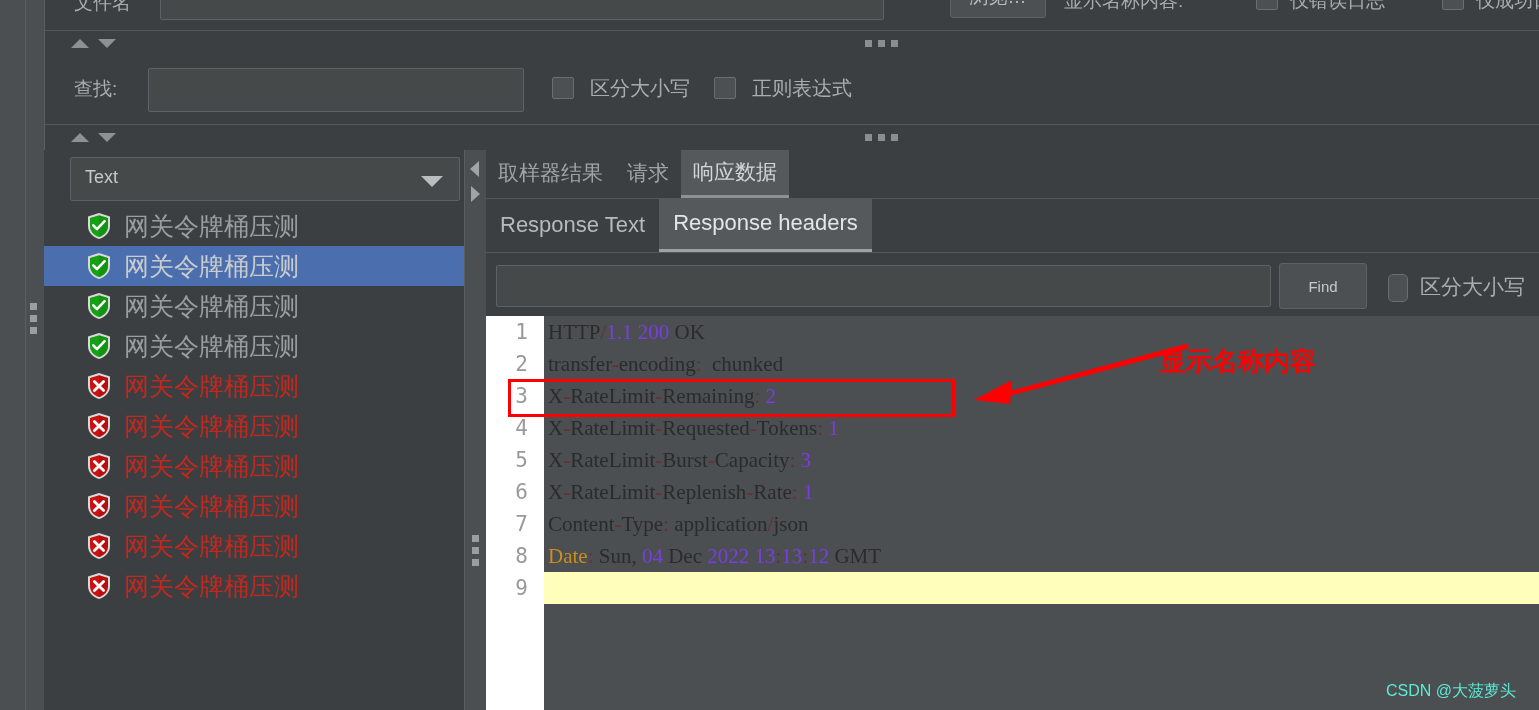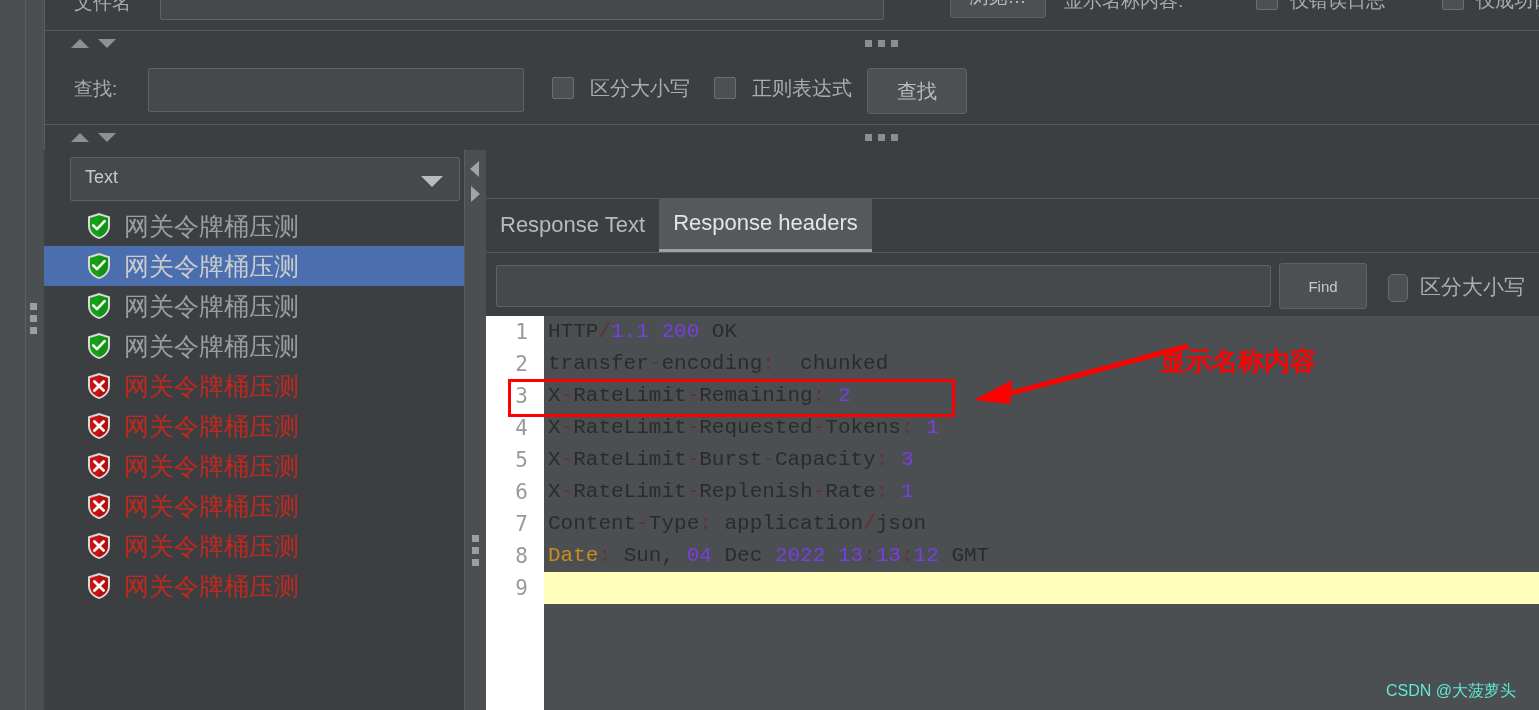--- a/index.html
+++ b/index.html
@@ -63,21 +63,21 @@
   }
   .tab.active{background:#55595b;color:#d3d6d8;border-bottom:3px solid #8d9193;}
   .subtab{font-size:22px;color:#b6babc;padding:6px 14px 8px 14px;white-space:nowrap;cursor:default;}
   .subtab.active{background:#55595b;color:#e3e6e8;border-bottom:3px solid #9ea2a4;}
 
   
   .codewrap{background:#4b4f52;overflow:hidden;}
   .gutter{background:#ffffff;color:#999999;font-family:"DejaVu Sans Mono","Liberation Mono",monospace;
           font-size:21px;text-align:right;box-sizing:border-box;padding-right:16px;}
   .gline{height:32px;line-height:32px;}
-  .code{font-family:Liberation Mono, monospace;font-size:21px;
+  .code{font-family:Liberation Serif, serif;font-size:21px;
         color:#2b2b2b;white-space:pre;}
   .cline{height:32px;line-height:32px;padding-left:4px;}
   .cline.hl{background:#ffffbb;}
   .c-key{color:#2b2b2b;}
   .c-num{color:#7a3ee0;}
   .c-punct{color:#6b2e2e;}
   .c-date{color:#cc8b1f;}
 
   
   .annot-box{border:3px solid #ff0000;box-sizing:border-box;}
@@ -110,21 +110,20 @@
     </div>
   </div>
 
   <div class="abs panel-bg" style="left:44px;top:56px;width:1495px;height:68px;padding-left:6px;">
     <div class="abs txt" style="left:30px;top:20px;font-size:19px;">查找:</div>
     <div class="abs textfield" style="left:104px;top:12px;width:376px;height:44px;"></div>
     <div class="abs cbox" style="left:508px;top:21px;"></div>
     <div class="abs txt" style="left:546px;top:19px;font-size:20px;">区分大小写</div>
     <div class="abs cbox" style="left:670px;top:21px;"></div>
     <div class="abs txt" style="left:708px;top:19px;font-size:20px;">正则表达式</div>
-    <div class="abs btn" style="left:823px;top:12px;width:100px;height:46px;">查找</div>
   </div>
 
   <div class="abs hsplit" style="left:44px;top:124px;width:1495px;height:26px;">
     <div class="abs tri-up" style="left:27px;top:8px;"></div>
     <div class="abs tri-down" style="left:54px;top:8px;"></div>
     <div class="abs dots3" style="left:821px;top:9px;">
       <i></i>
         <i></i>
         <i></i>
     </div>
@@ -264,20 +263,25 @@
     <div class="abs tri-right" style="left:6px;top:36px;"></div>
     <div class="abs dots3v" style="left:7px;top:385px;">
       <i></i>
         <i></i>
         <i></i>
     </div>
   </div>
 
   <div class="abs panel-bg" style="left:486px;top:150px;width:1053px;height:560px;">
 
+    <div class="tabrow abs" style="left:0;top:0;height:48px;align-items:stretch;">
+        <div class="tab" style="display: flex; align-items: center;">取样器结果</div>
+        <div class="tab" style="display: flex; align-items: center;">请求</div>
+        <div class="tab active" style="display: flex; align-items: center;">响应数据</div>
+      </div>
 
     <div class="abs" style="left:0;top:48px;width:1053px;height:1px;background:#555859;"></div>
 
     <div class="tabrow abs" style="left:0;top:49px;height:53px;align-items:stretch;">
         <div class="subtab" style="display: flex; align-items: center;">Response Text</div>
         <div class="subtab active" style="display: flex; align-items: center;">Response headers</div>
       </div>
 
     <div class="abs" style="left:0;top:102px;width:1053px;height:1px;background:#555859;"></div>
 

